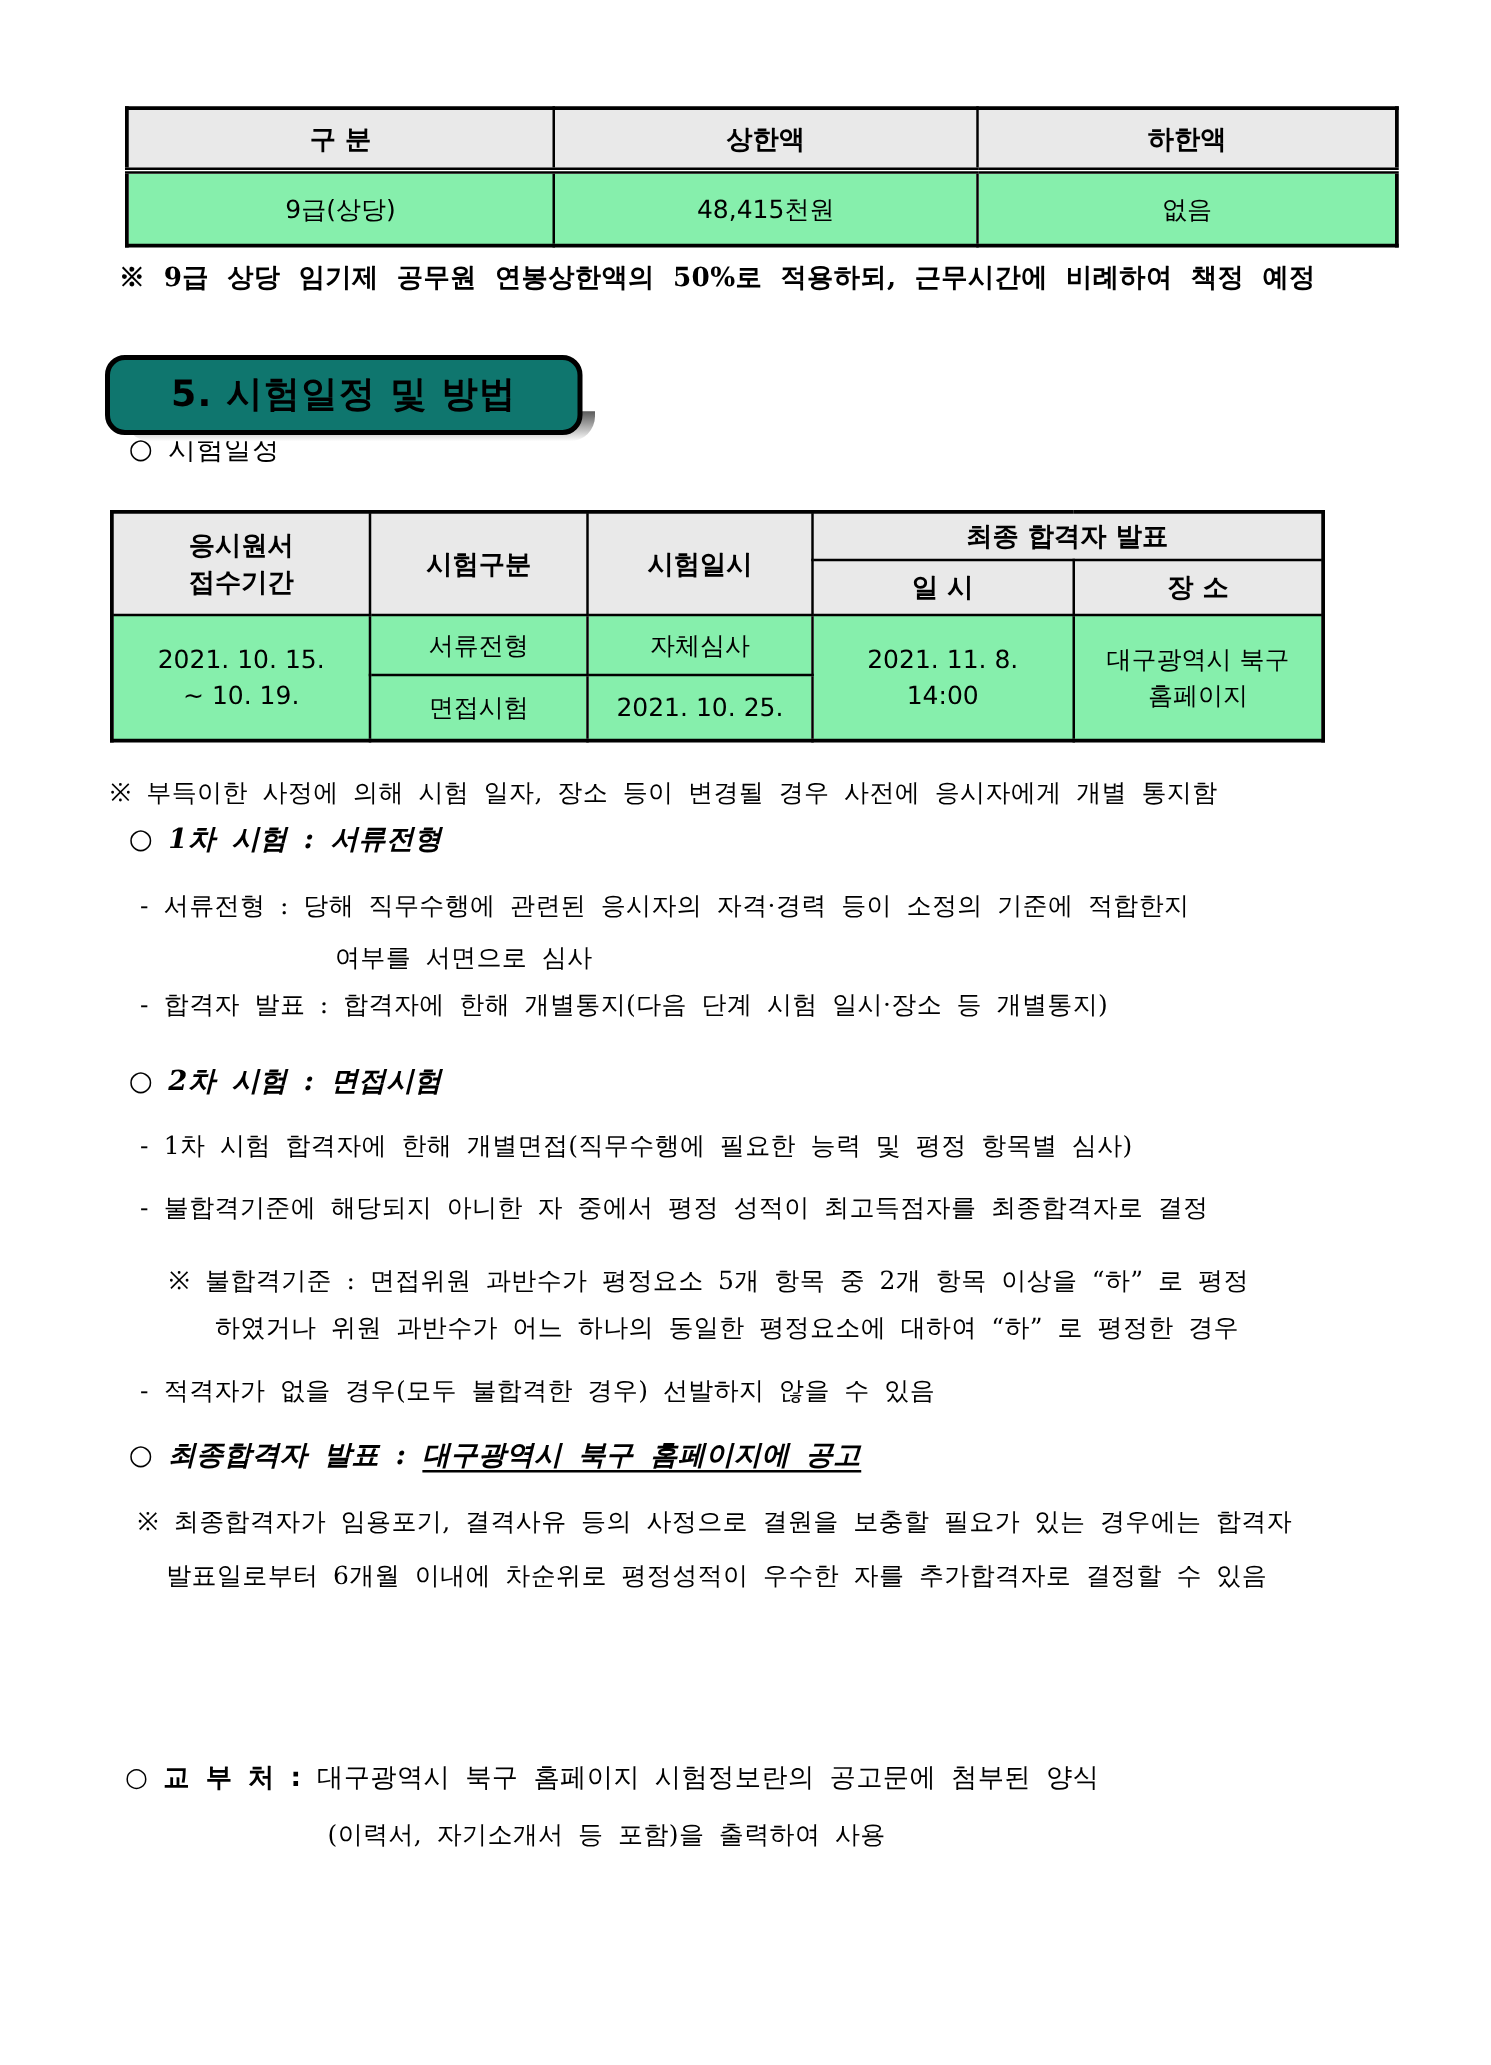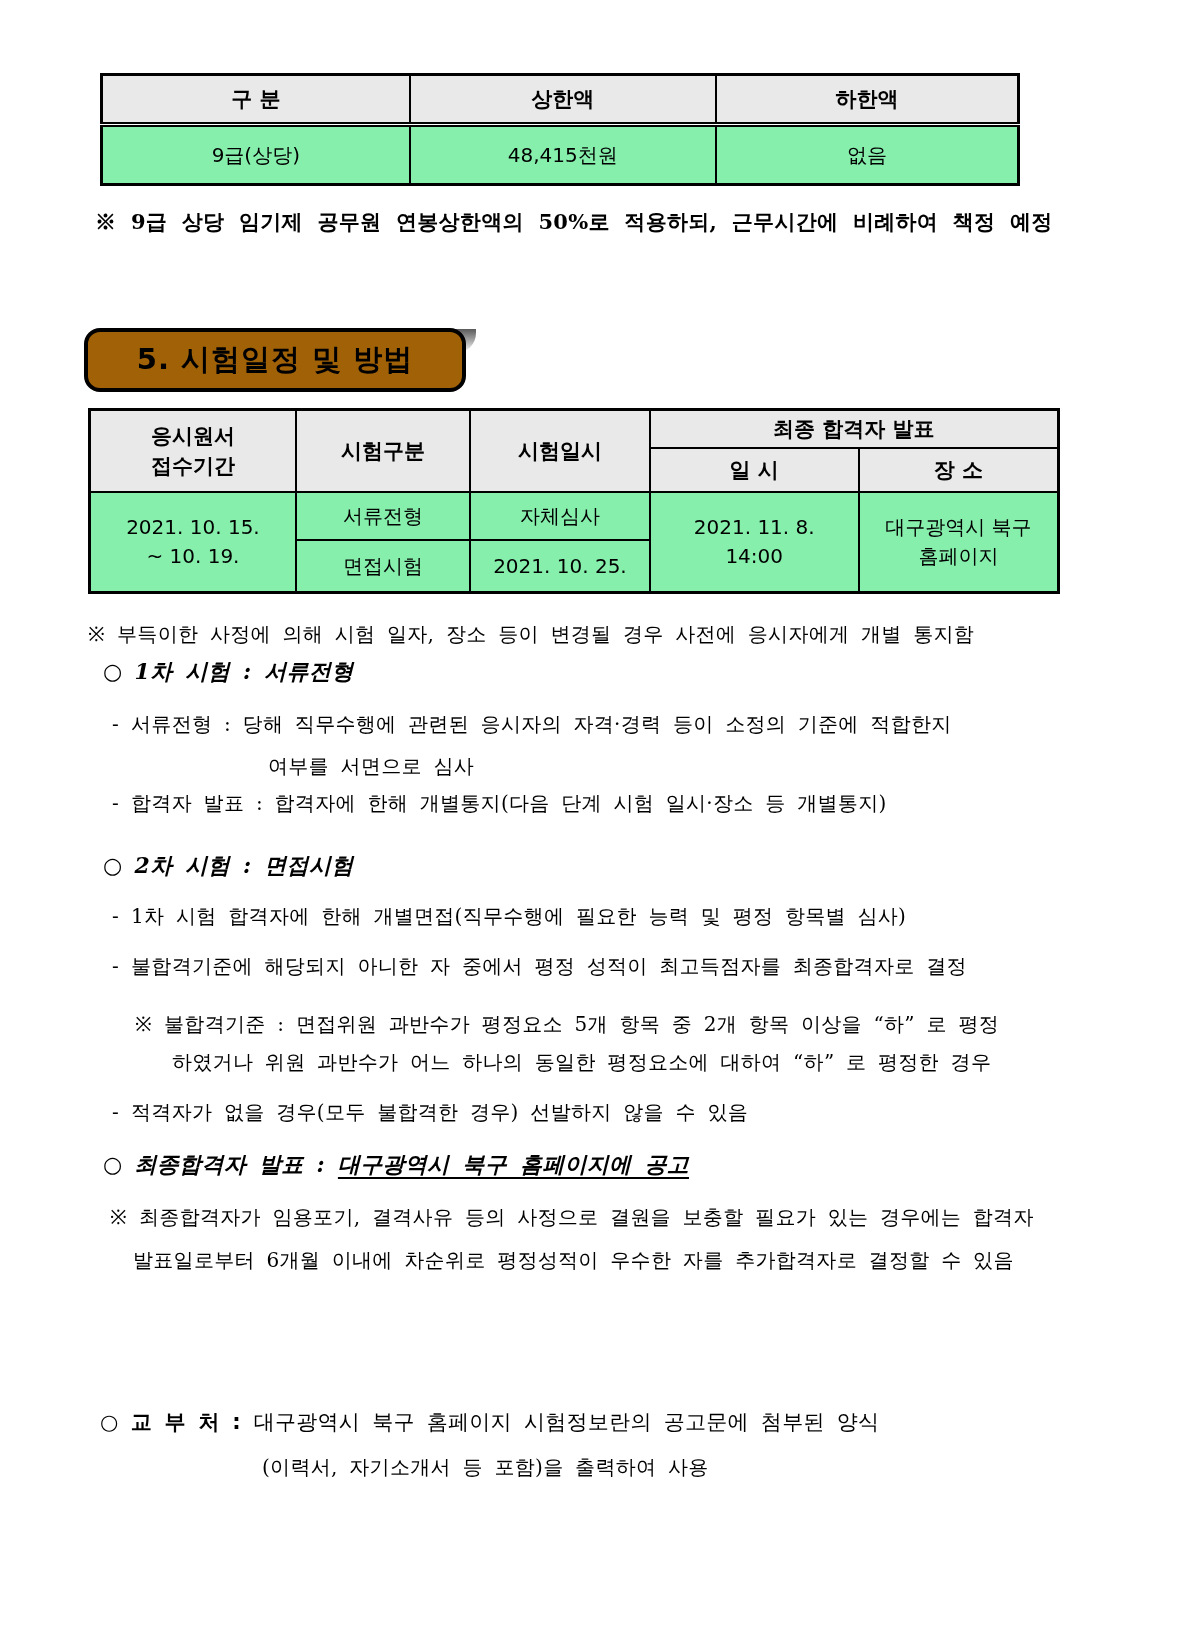--- a/index.html
+++ b/index.html
@@ -28,37 +28,37 @@
   .tbl { border:3px solid #000; }
   .th-cell { background:#e9e9e9; font-weight:700; font-size:21px; }
   .body-cell { background:#86efac; font-weight:400; }
   .pre { white-space:pre-line; line-height:1.45; }
   .dbl-bottom { border-bottom:5px double #000; }
   .thin-bottom { border-bottom:1.5px solid #000;text-align:center; }
 
   
   .title-wrap { position:absolute; z-index:2; }
   .title-box {
-    position:relative; z-index:2; background:#a16207; border:4px solid #000; border-radius:16px;
+    position:relative; z-index:2; background:#0f766e; border:4px solid #000; border-radius:16px;
     display:flex; align-items:center; justify-content:center; height:100%;
     font-family:"DejaVu Sans","Liberation Sans",sans-serif; font-weight:900;
-    font-size:29px; letter-spacing:1px; white-space:nowrap;margin-top:44px;
+    font-size:29px; letter-spacing:1px; white-space:nowrap;
   }
   .title-shadow {
     position:absolute; z-index:1; left:16px; right:-10px; bottom:-13px; height:24px;
     border-radius:0 0 20px 20px;
     background:linear-gradient(to bottom,#5a5a5a 0%,#9a9a9a 40%,#ffffff 100%);
   }
 </style>
 </head>
 <body>
 
 <div class="page">
 
-  <table class="tbl abs" style="left:100px; top:73px; width:920px;">
+  <table class="tbl abs" style="left:100px; top:85px; width:1019px;">
     <colgroup>
         <col style="width:33.6%">
         <col style="width:33.4%">
         <col style="width:33%">
       </colgroup>
     <tbody>
         <tr>
       <td class="th-cell dbl-bottom" style="height:42px;">구 분</td>
       <td class="th-cell dbl-bottom">상한액</td>
       <td class="th-cell dbl-bottom">하한액</td>

